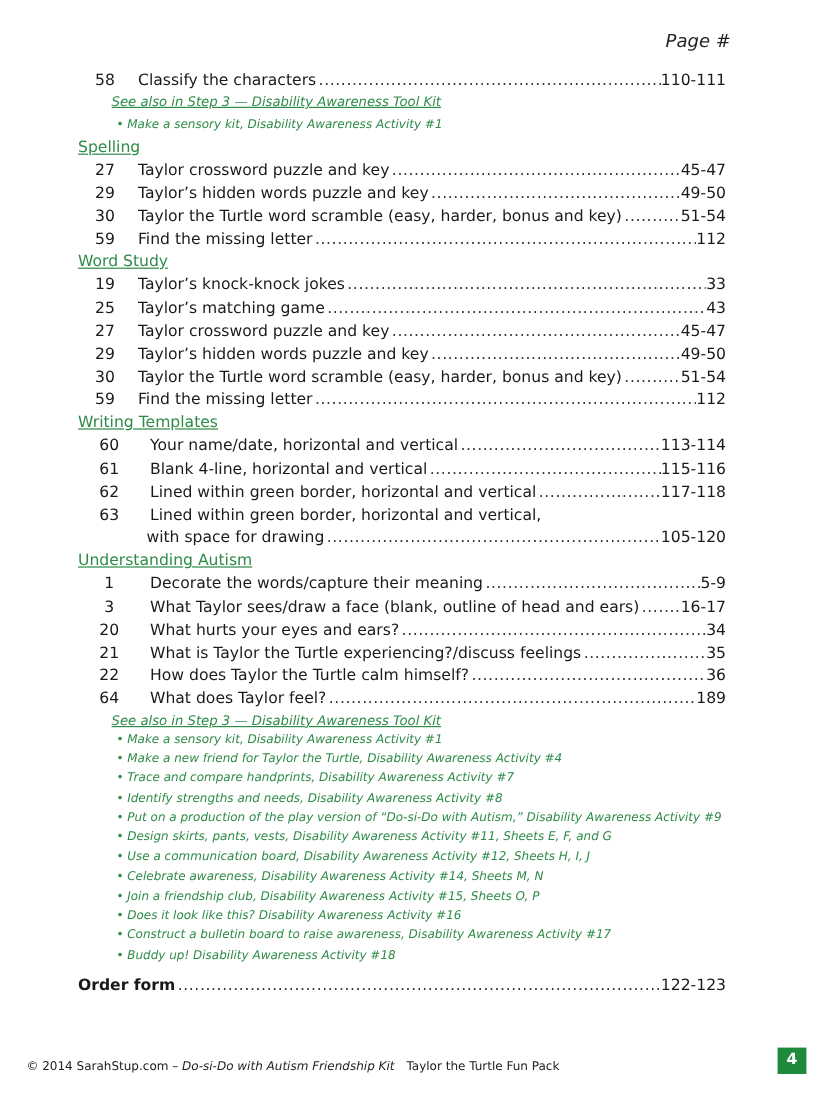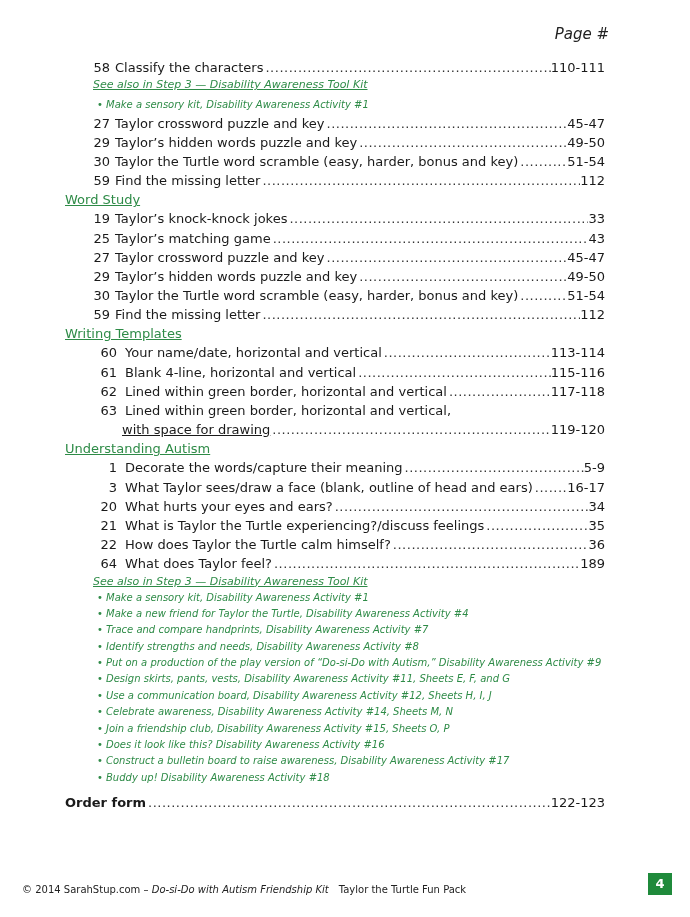--- a/index.html
+++ b/index.html
@@ -1,28 +1,28 @@
 <!DOCTYPE html>
 <html><head>
 <meta charset="utf-8">
 <style>
   html, body { margin: 0; padding: 0; background: #ffffff; }
   body { width: 690px; height: 917px; position: relative; overflow: hidden;
          font-family: "DejaVu Sans", sans-serif; color: #1a1a1a; }
   .page-hdr { position: absolute; top: 25px; right: 81px; font-size: 15px; font-style: italic; color: #222; }
   .content { position: absolute; left: 65px; top: 58px; width: 540px; }
   .row { display: flex; align-items: baseline; font-size: 13px; line-height: 19.2px; height: 19.2px; white-space: nowrap; }
-  .row .num { display: inline-block; text-align: right; flex: none; }
+  .row .num { display: inline-block; text-align: center; flex: none; }
   .row .title { flex: none; padding-left: 5px; }
   .row .dots { flex: 1 1 auto; overflow: hidden; letter-spacing: 0.5px; color: #333; padding: 0 2px; }
   .row .pg { flex: none; text-align: center; }
   .row.lvl1 .num { width: 45px; }
   .row.lvl2 .num { width: 52px; }
   .row.lvl2 .title { padding-left: 8px; }
-  .row.cont .title { padding-left: 57px; text-decoration: underline; }
+  .row.cont .title { padding-left: 57px; }
   .row.first { height: 19.2px; }
   .see-also { font-size: 11px; font-style: italic; color: #2e8b47; text-decoration: underline; padding-left: 28px; line-height: 16px; height: 16px; }
   .bullet { font-size: 10px; font-style: italic; color: #2e8b47; padding-left: 32px; line-height: 16.4px; height: 16.4px; white-space: nowrap; }
   .bullet .dot { display: inline-block; width: 9px; font-style: normal; }
   .section { font-size: 13px; color: #2e8b47; text-decoration: underline; line-height: 19px; height: 19px; }
   .order { font-weight: bold; }
   .order .title { padding-left: 0; }
   .footer { position: absolute; left: 22px; top: 884px; font-size: 10px; color: #222; }
   .footer .ital { font-style: italic; margin-top: 28px; }
   .footer .sp { display: inline-block; width: 10px; }
@@ -39,20 +39,21 @@
   <div class="row lvl1 first">
     <span class="num">58</span>
     <span class="title">Classify the characters</span>
     <span class="dots">........................................................................................................................................................</span>
     <span class="pg">110-111</span>
   </div>
   <div class="see-also">See also in Step 3 — Disability Awareness Tool Kit</div>
   <div class="gap-sm"></div>
   <div class="bullet"><span class="dot">•</span><span>Make a sensory kit, Disability Awareness Activity #1</span></div>
 
+  <div class="section">Spelling</div>
   <div class="row lvl1">
       <span class="num">27</span>
       <span class="title">Taylor crossword puzzle and key</span>
       <span class="dots">........................................................................................................................................................</span>
       <span class="pg">45-47</span>
     </div>
   <div class="row lvl1">
       <span class="num">29</span>
       <span class="title">Taylor’s hidden words puzzle and key</span>
       <span class="dots">........................................................................................................................................................</span>
@@ -128,21 +129,21 @@
       <span class="dots">........................................................................................................................................................</span>
       <span class="pg">117-118</span>
     </div>
   <div class="row lvl2">
       <span class="num">63</span>
       <span class="title">Lined within green border, horizontal and vertical,</span>
     </div>
   <div class="row cont">
       <span class="title">with space for drawing</span>
       <span class="dots">........................................................................................................................................................</span>
-      <span class="pg">119-120</span>
+      <span class="pg">105-120</span>
     </div>
 
   <div class="section">Understanding Autism</div>
   <div class="row lvl2">
       <span class="num">1</span>
       <span class="title">Decorate the words/capture their meaning</span>
       <span class="dots">........................................................................................................................................................</span>
       <span class="pg">5-9</span>
     </div>
   <div class="row lvl2">

